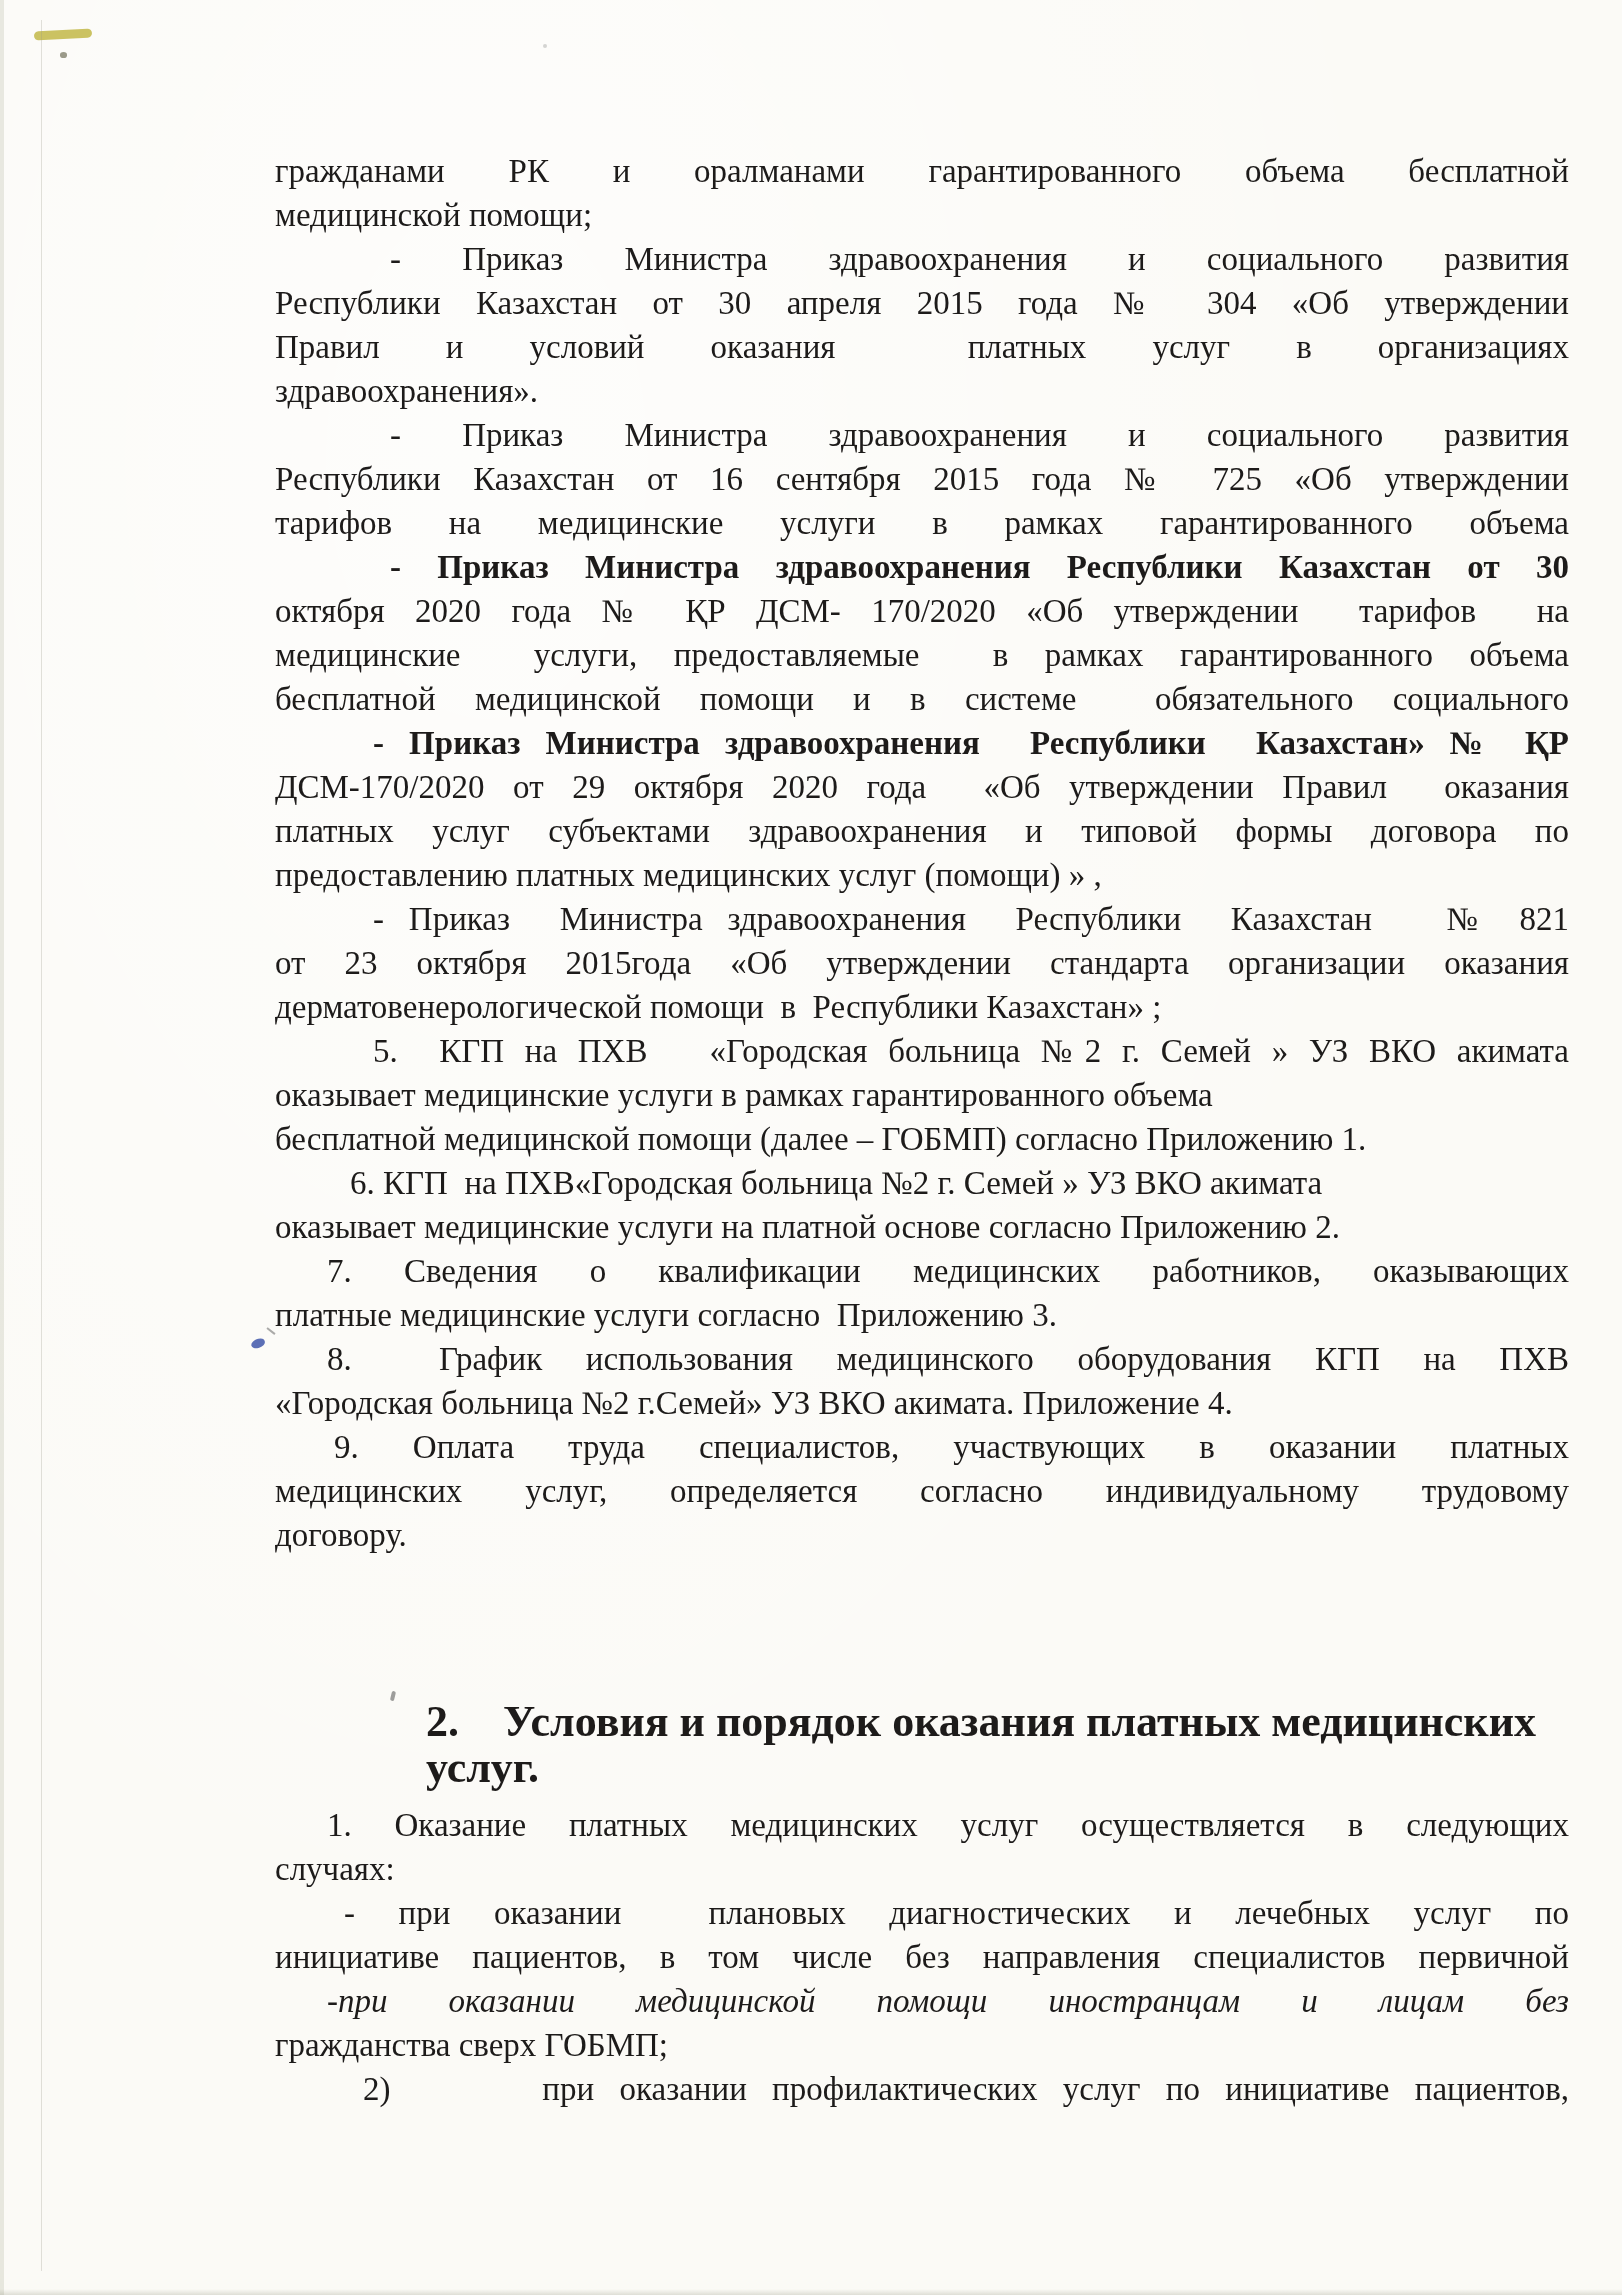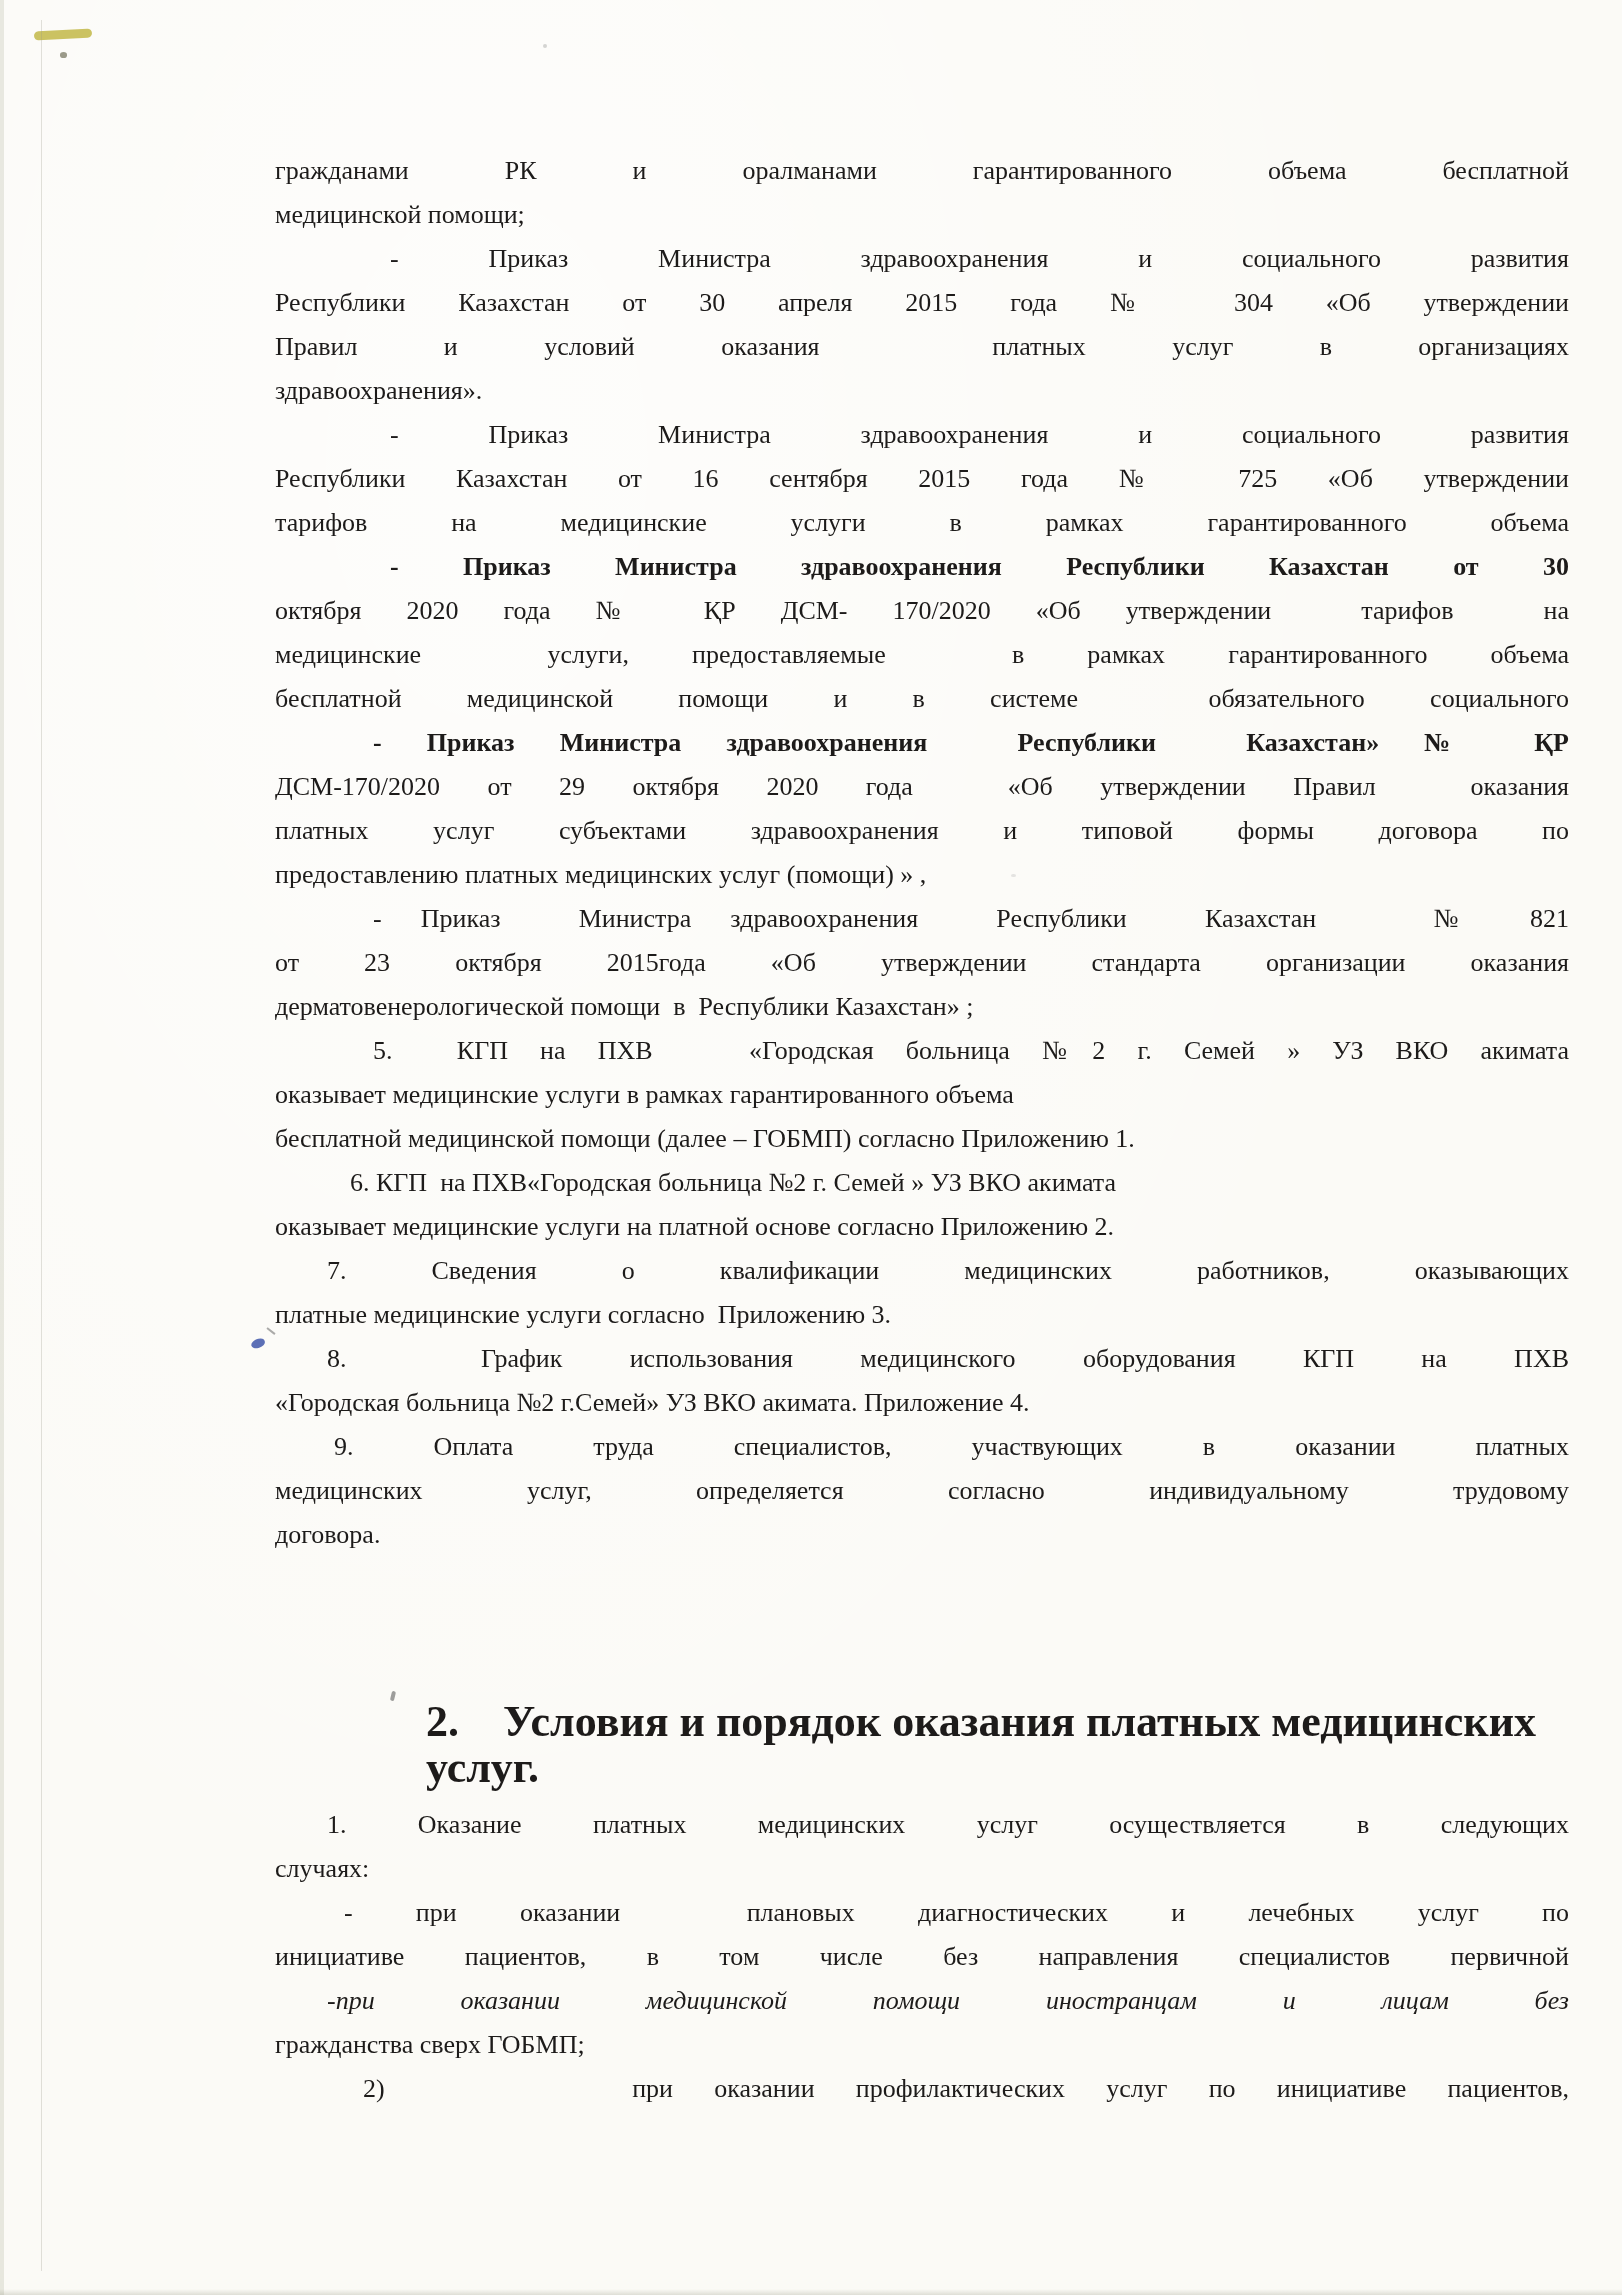--- a/index.html
+++ b/index.html
@@ -13,21 +13,21 @@
     overflow:hidden;
   }
   #page {
     position:absolute; inset:0;
     background:
       radial-gradient(ellipse at 30% 20%, rgba(255,255,255,.6), rgba(255,255,255,0) 60%),
       #fbfaf6;
   }
   #text-block-1, #text-block-2 {
     position:absolute; left:275px; width:1294px;
-    font-size:26px;
+    font-size:33px;
   }
   #text-block-1 { top:149px; }
   #text-block-2 { top:1803px; }
   .line {
     height:44px; line-height:44px;
     text-align:left;
     white-space:normal;
   }
   .just { text-align:justify; text-align-last:justify; }
   #section-heading {
@@ -80,21 +80,21 @@
       <div class="line">оказывает медицинские услуги в рамках гарантированного объема</div>
       <div class="line">бесплатной медицинской помощи (далее – ГОБМП) согласно Приложению 1.</div>
       <div class="line" style="padding-left: 75px;">6. КГП &nbsp;на ПХВ«Городская больница №2 г. Семей » УЗ ВКО акимата</div>
       <div class="line">оказывает медицинские услуги на платной основе согласно Приложению 2.</div>
       <div class="line just" style="padding-left: 52px;">7. Сведения о квалификации медицинских работников, оказывающих</div>
       <div class="line">платные медицинские услуги согласно &nbsp;Приложению 3.</div>
       <div class="line just" style="padding-left: 52px;">8. &nbsp;График использования медицинского оборудования КГП на ПХВ</div>
       <div class="line">«Городская больница №2 г.Семей» УЗ ВКО акимата. Приложение 4.</div>
       <div class="line just" style="padding-left: 59px;">9. Оплата труда специалистов, участвующих в оказании платных</div>
       <div class="line just">медицинских услуг, определяется согласно индивидуальному трудовому</div>
-      <div class="line">договора.</div>
+      <div class="line">договору.</div>
     </div>
 
   <div id="section-heading">
     <span id="heading-number">2.</span><span>Условия и порядок оказания платных медицинских услуг.</span>
   </div>
 
   <div id="text-block-2">
       <div class="line just" style="padding-left: 52px;">1. Оказание платных медицинских услуг осуществляется в следующих</div>
       <div class="line">случаях:</div>
       <div class="line just" style="padding-left: 69px;">- при оказании &nbsp;плановых диагностических и лечебных услуг по</div>

